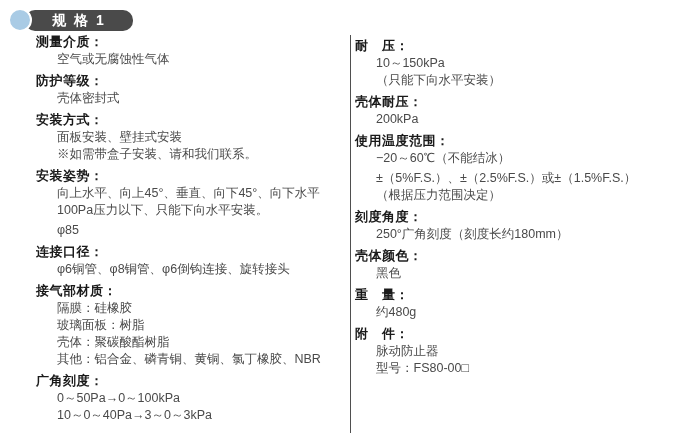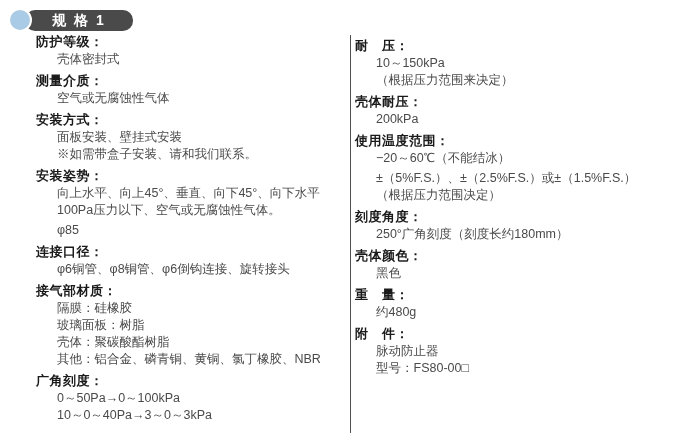--- a/index.html
+++ b/index.html
@@ -75,36 +75,36 @@
 
   <div>
     <span class="header-circle"></span>
     <span class="header-pill">
       <span class="title">规 格 1</span>
     </span>
   </div>
 
   <div class="col col-left" id="col-left">
       <div class="group">
+        <div class="label">测量介质：</div>
+        <div class="value">空气或无腐蚀性气体</div>
+      </div>
+      <div class="group">
         <div class="label">防护等级：</div>
         <div class="value">壳体密封式</div>
-      </div>
-      <div class="group">
-        <div class="label">测量介质：</div>
-        <div class="value">空气或无腐蚀性气体</div>
       </div>
       <div class="group">
         <div class="label">安装方式：</div>
         <div class="value">面板安装、壁挂式安装</div>
         <div class="value">※如需带盒子安装、请和我们联系。</div>
       </div>
       <div class="group">
         <div class="label">安装姿势：</div>
         <div class="value">向上水平、向上45°、垂直、向下45°、向下水平</div>
-        <div class="value">100Pa压力以下、空气或无腐蚀性气体。</div>
+        <div class="value">100Pa压力以下、只能下向水平安装。</div>
       </div>
       <div class="group">
         <div class="value">φ85</div>
       </div>
       <div class="group">
         <div class="label">连接口径：</div>
         <div class="value">φ6铜管、φ8铜管、φ6倒钩连接、旋转接头</div>
       </div>
       <div class="group">
         <div class="label">接气部材质：</div>
@@ -119,21 +119,21 @@
         <div class="value">10～0～40Pa→3～0～3kPa</div>
       </div>
     </div>
 
   <div class="divider"></div>
 
   <div class="col col-right" id="col-right">
       <div class="group">
         <div class="label">耐　压：</div>
         <div class="value">10～150kPa</div>
-        <div class="value">（根据压力范围来决定）</div>
+        <div class="value">（只能下向水平安装）</div>
       </div>
       <div class="group">
         <div class="label">壳体耐压：</div>
         <div class="value">200kPa</div>
       </div>
       <div class="group">
         <div class="label">使用温度范围：</div>
         <div class="value">−20～60℃（不能结冰）</div>
       </div>
       <div class="group">

